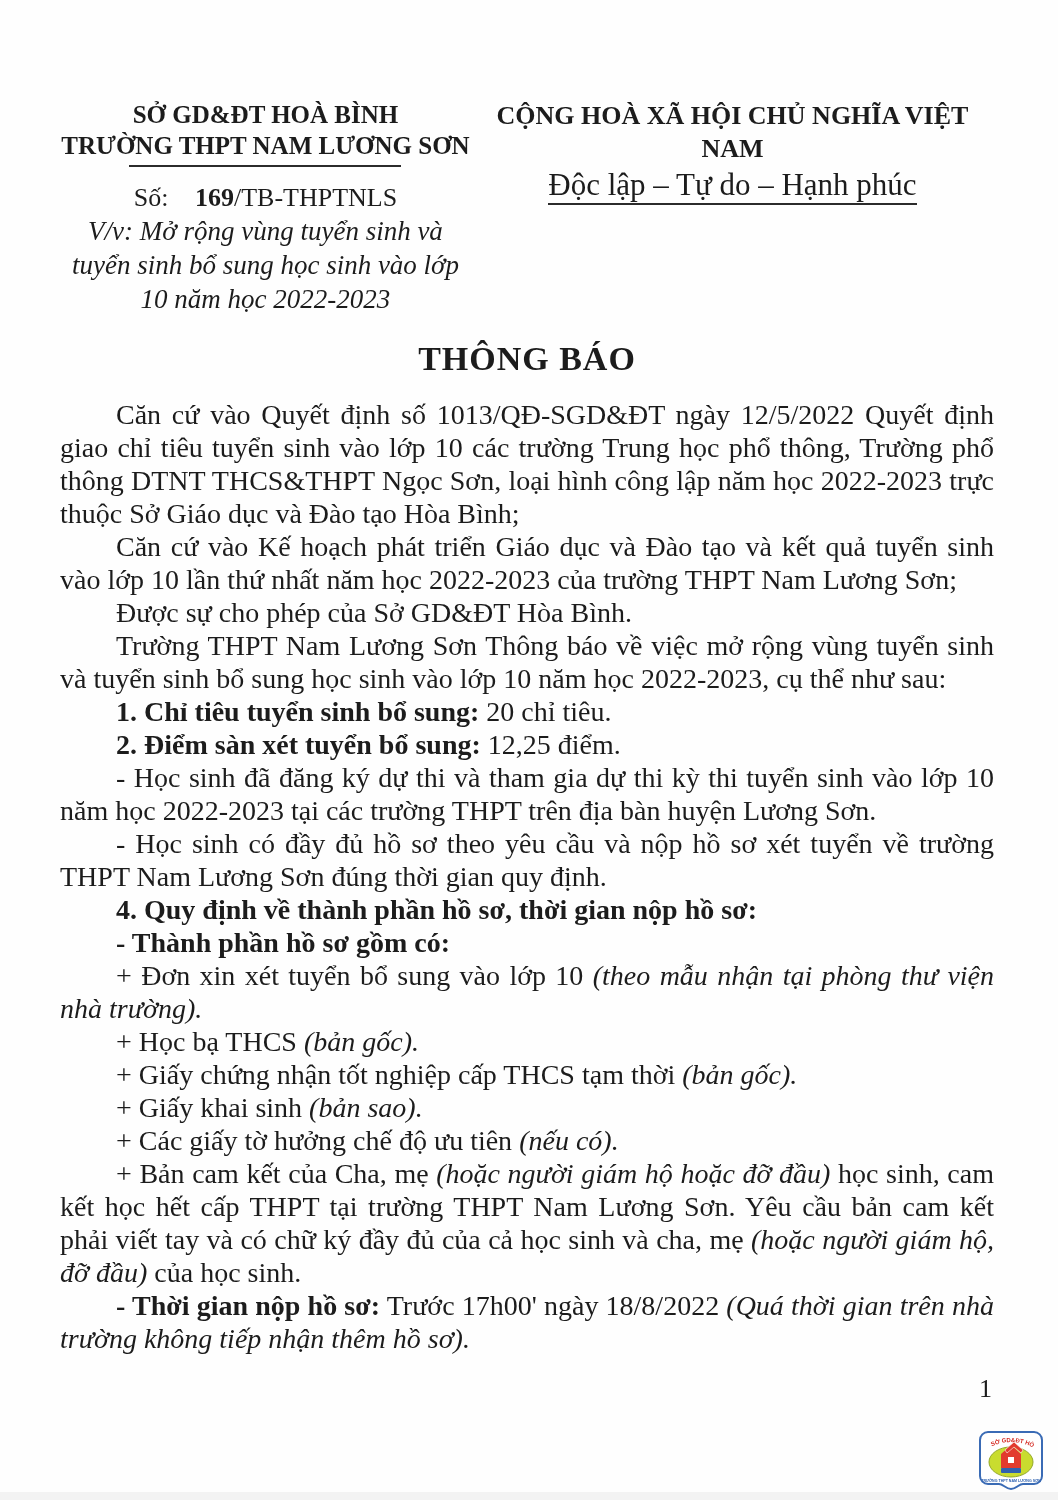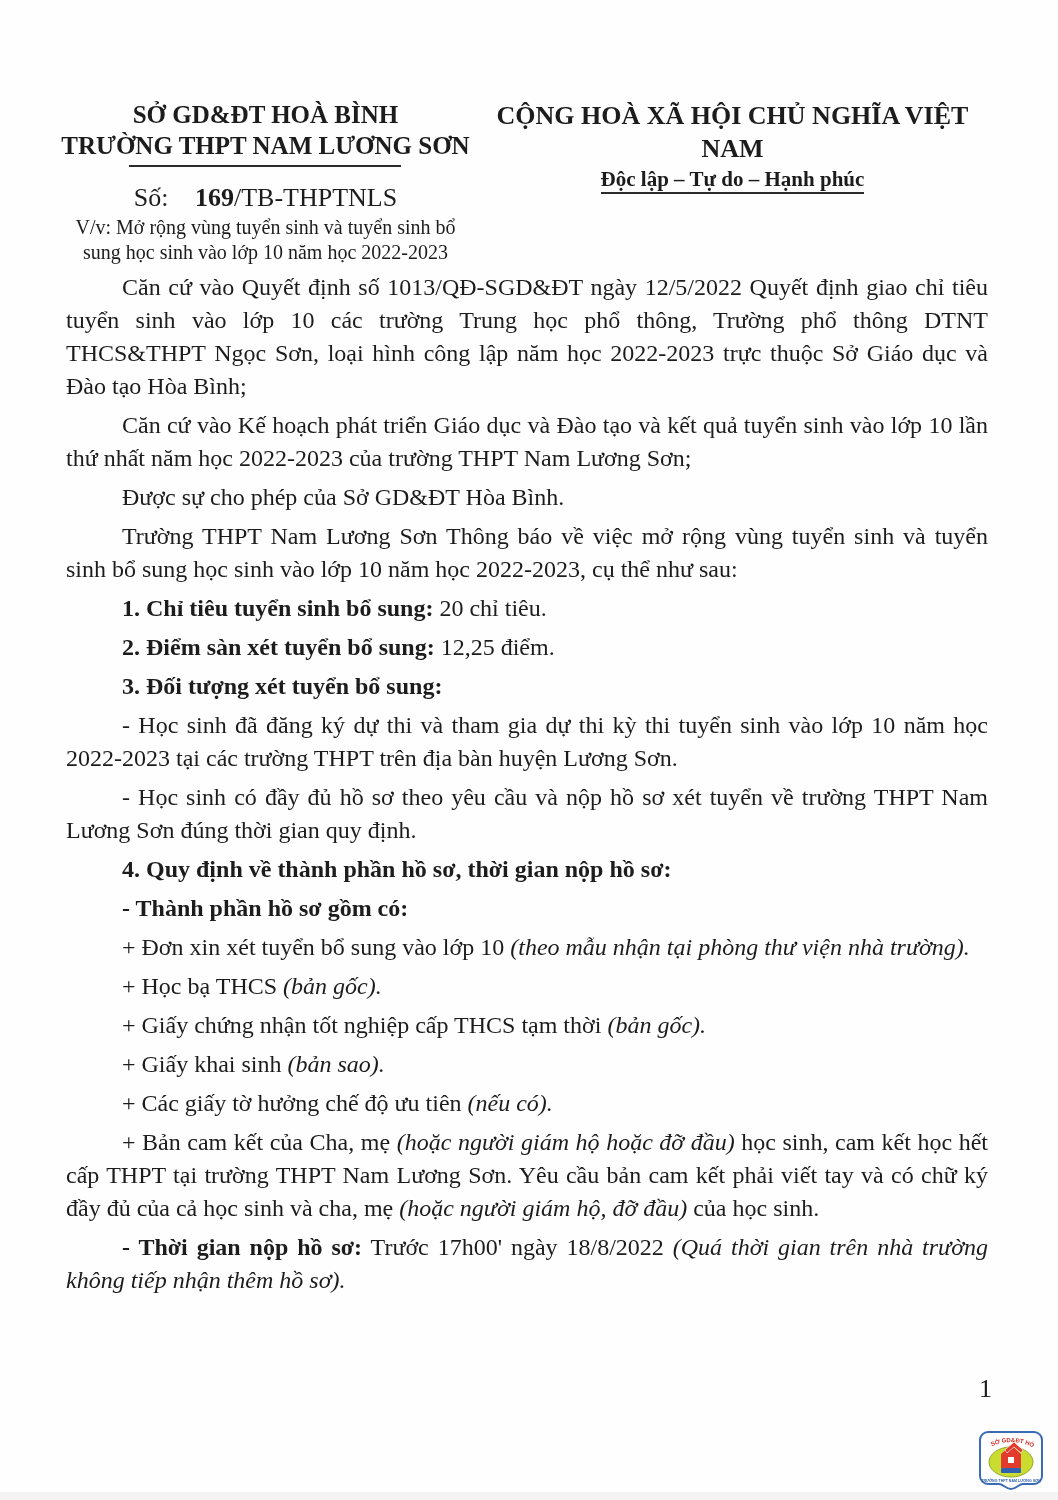--- a/index.html
+++ b/index.html
@@ -21,24 +21,24 @@
   .header { display: flex; justify-content: center; }
   .header-left  { width: 44%; text-align: center; }
   .header-right { width: 56%; text-align: center; }
 
   .org-line { font-weight: bold; font-size: 25px; line-height: 1.22; }
   .org-underline { width: 272px; border-bottom: 2px solid #2b2b2b; margin: 4px auto 0; }
 
   .doc-number { font-size: 26px; margin-top: 16px; }
   .doc-number .num { font-weight: bold; margin-left: 20px; }
 
-  .subject { font-size: 20px; width: 392px; margin: 2px auto 0; line-height: 1.25; }
+  .subject { font-size: 27px; width: 392px; margin: 2px auto 0; line-height: 1.25; font-style: italic; }
 
   .country { font-weight: bold; font-size: 26px; line-height: 1.25; }
-  .motto   { font-weight: bold; font-size: 21px; margin-top: 2px; }
+  .motto   { font-weight: normal; font-size: 31px; margin-top: 2px; }
   .motto .u { border-bottom: 2px solid #2b2b2b; padding-bottom: 1px; }
 
   .dateline {
     font-style: italic;
     font-size: 26px;
     text-align: right;
     margin-top: 60px;
     padding-right: 6px;
     white-space: nowrap;
   }
@@ -46,25 +46,25 @@
   .title {
     text-align: center;
     font-size: 34px;
     font-weight: bold;
     letter-spacing: 1px;
     margin: 24px 0 20px 0;
   }
 
   .doc-body { }
   .para {
-    font-size: 24px;
+    font-size: 28px;
     line-height: 33px;
     text-align: justify;
     text-indent: 56px;
-    margin: 6px;
+    margin: 0;
   }
   .para .b { font-weight: bold; }
   .para .i { font-style: italic; }
 
   .page-number {
     position: absolute;
     right: 66px;
     top: 1374px;
     font-size: 26px;
   }
@@ -96,29 +96,29 @@
       <div class="org-underline"></div>
       <div class="doc-number"><span>Số: </span><span class="num">169</span><span>/TB-THPTNLS</span></div>
       <div class="subject">V/v: Mở rộng vùng tuyển sinh và tuyển sinh bổ sung học sinh vào lớp 10 năm học 2022-2023</div>
     </div>
     <div class="header-right">
       <div class="country">CỘNG HOÀ XÃ HỘI CHỦ NGHĨA VIỆT NAM</div>
       <div class="motto"><span class="u">Độc lập – Tự do – Hạnh phúc</span></div>
     </div>
   </div>
 
+  <h1 class="title">THÔNG BÁO</h1>
 
   <div class="doc-body">
       <p class="para"><span>Căn cứ vào Quyết định số 1013/QĐ-SGD&amp;ĐT ngày 12/5/2022 Quyết định giao chỉ tiêu tuyển sinh vào lớp 10 các trường Trung học phổ thông, Trường phổ thông DTNT THCS&amp;THPT Ngọc Sơn, loại hình công lập năm học 2022-2023 trực thuộc Sở Giáo dục và Đào tạo Hòa Bình;</span></p>
       <p class="para"><span>Căn cứ vào Kế hoạch phát triển Giáo dục và Đào tạo và kết quả tuyển sinh vào lớp 10 lần thứ nhất năm học 2022-2023 của trường THPT Nam Lương Sơn;</span></p>
       <p class="para"><span>Được sự cho phép của Sở GD&amp;ĐT Hòa Bình.</span></p>
       <p class="para"><span>Trường THPT Nam Lương Sơn Thông báo về việc mở rộng vùng tuyển sinh và tuyển sinh bổ sung học sinh vào lớp 10 năm học 2022-2023, cụ thể như sau:</span></p>
       <p class="para"><span class="b">1. Chỉ tiêu tuyển sinh bổ sung:</span><span> 20 chỉ tiêu.</span></p>
       <p class="para"><span class="b">2. Điểm sàn xét tuyển bổ sung:</span><span> 12,25 điểm.</span></p>
-      <p class="para"><span class="b">3. Đối tượng xét tuyển bổ sung:</span></p>
       <p class="para"><span>- Học sinh đã đăng ký dự thi và tham gia dự thi kỳ thi tuyển sinh vào lớp 10 năm học 2022-2023 tại các trường THPT trên địa bàn huyện Lương Sơn.</span></p>
       <p class="para"><span>- Học sinh có đầy đủ hồ sơ theo yêu cầu và nộp hồ sơ xét tuyển về trường THPT Nam Lương Sơn đúng thời gian quy định.</span></p>
       <p class="para"><span class="b">4. Quy định về thành phần hồ sơ, thời gian nộp hồ sơ:</span></p>
       <p class="para"><span class="b">- Thành phần hồ sơ gồm có:</span></p>
       <p class="para"><span>+ Đơn xin xét tuyển bổ sung vào lớp 10 </span><span class="i">(theo mẫu nhận tại phòng thư viện nhà trường).</span></p>
       <p class="para"><span>+ Học bạ THCS </span><span class="i">(bản gốc).</span></p>
       <p class="para"><span>+ Giấy chứng nhận tốt nghiệp cấp THCS tạm thời </span><span class="i">(bản gốc).</span></p>
       <p class="para"><span>+ Giấy khai sinh </span><span class="i">(bản sao).</span></p>
       <p class="para"><span>+ Các giấy tờ hưởng chế độ ưu tiên </span><span class="i">(nếu có).</span></p>
       <p class="para"><span>+ Bản cam kết của Cha, mẹ </span><span class="i">(hoặc người giám hộ hoặc đỡ đầu)</span><span> học sinh, cam kết học hết cấp THPT tại trường THPT Nam Lương Sơn. Yêu cầu bản cam kết phải viết tay và có chữ ký đầy đủ của cả học sinh và cha, mẹ </span><span class="i">(hoặc người giám hộ, đỡ đầu)</span><span> của học sinh.</span></p>

